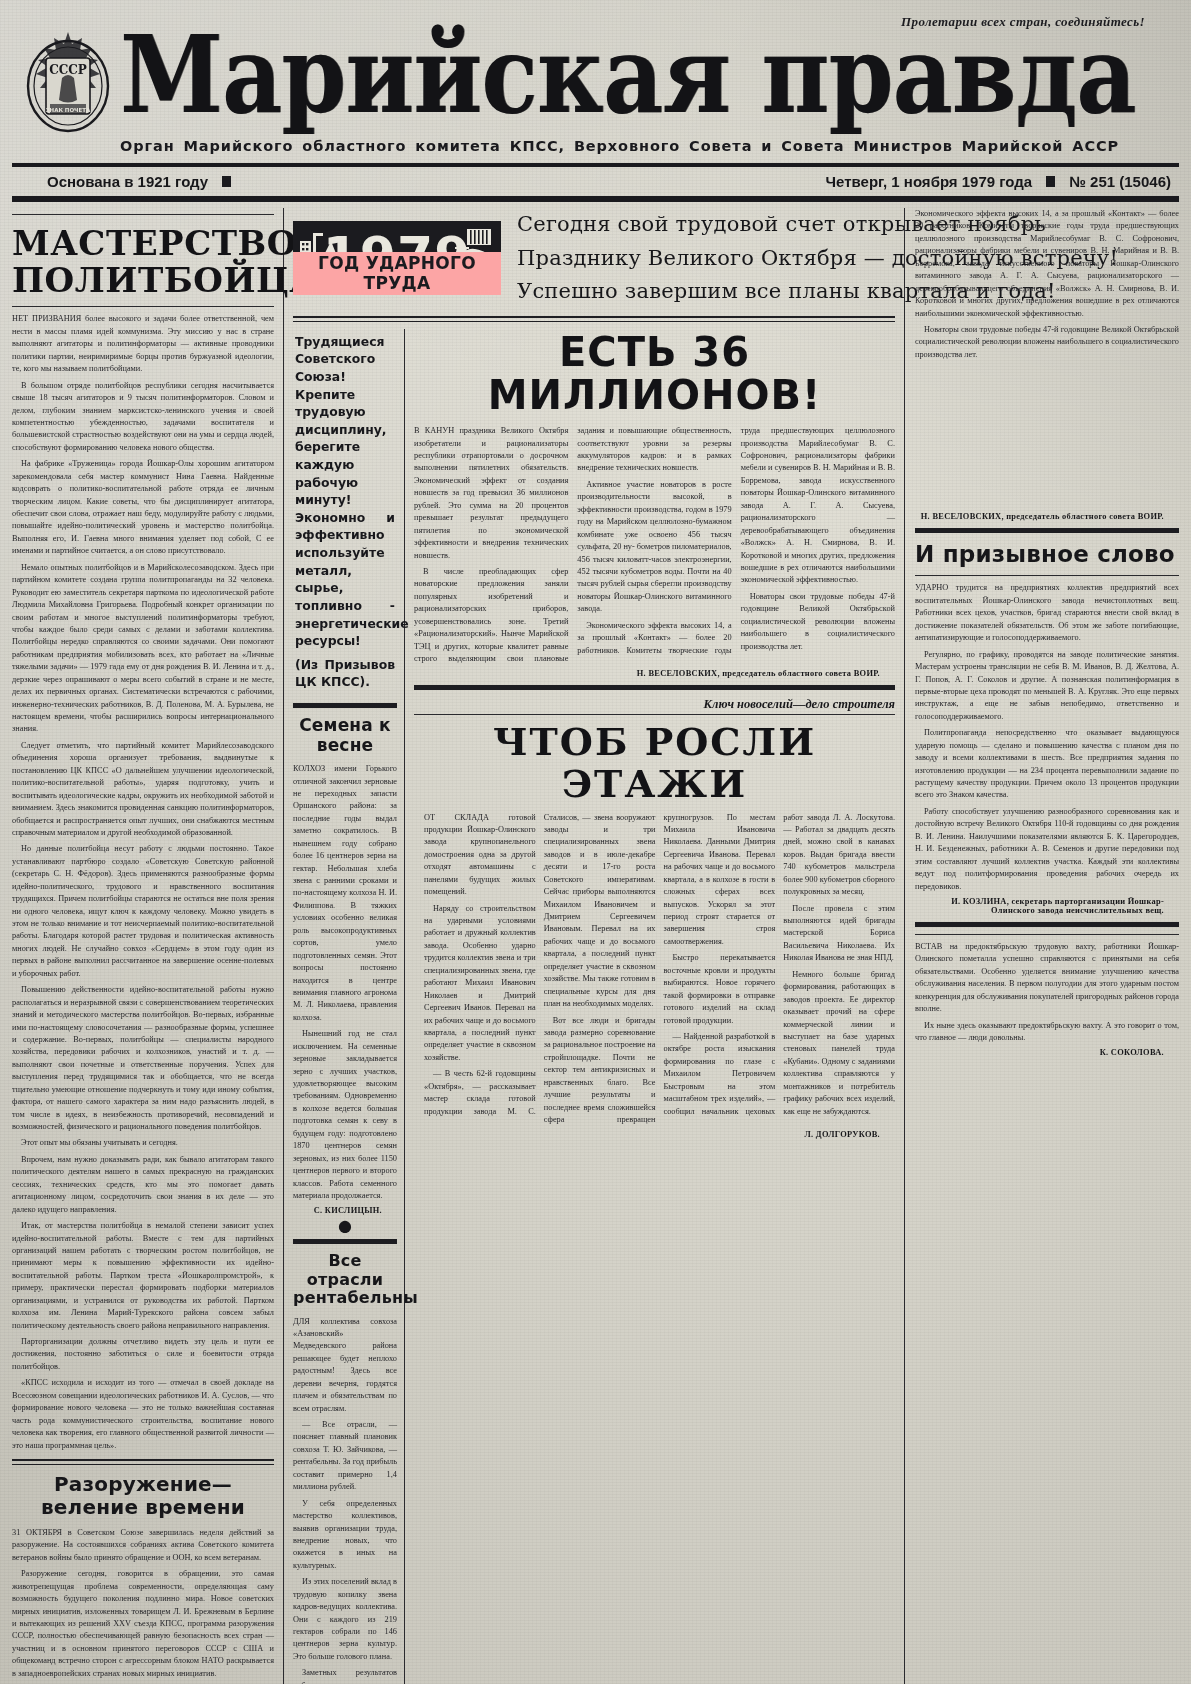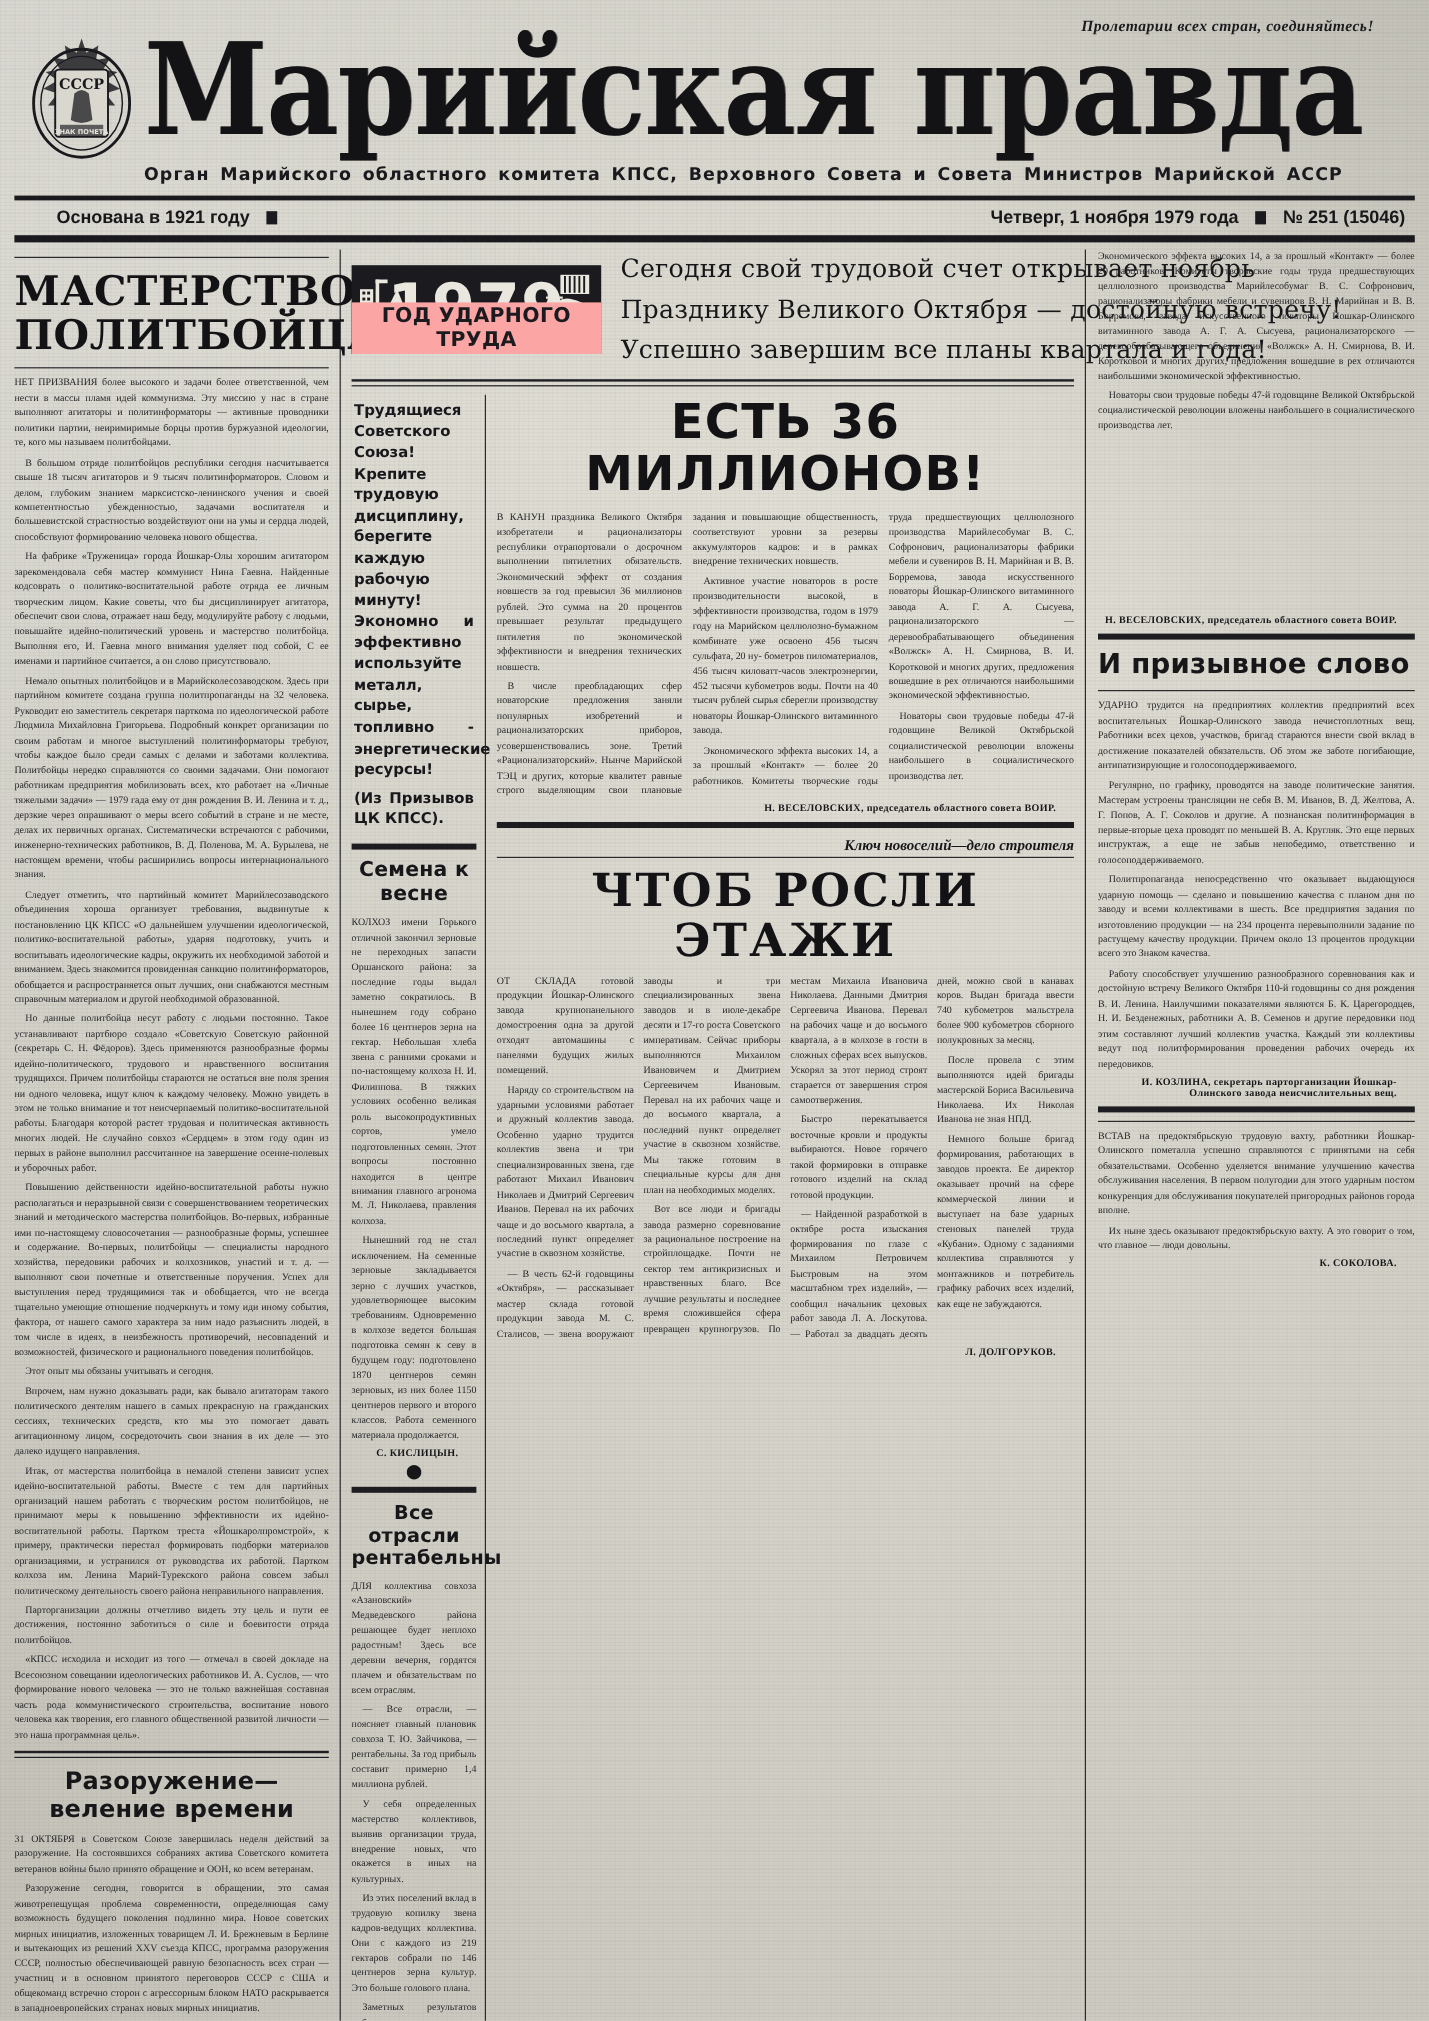--- a/index.html
+++ b/index.html
@@ -92,21 +92,21 @@
   }
   .body-txt{
     font-family:"Liberation Serif",serif;
     font-size:8.3px;line-height:1.5;text-align:justify;
     color:#26262a;
     -webkit-hyphens:auto;hyphens:auto;
   }
   .body-txt p{margin:0 0 4px 0;text-indent:9px;}
   .body-txt p.lead{text-indent:0;}
   .cols3{column-count:3;column-gap:9px;}
-  .cols4{column-count:4;column-gap:8px;}
+  .cols4{column-count:4;column-gap:8px;margin-left:10px;}
   .byline{
     font-family:"Liberation Serif",serif;font-size:8.4px;font-weight:bold;
     text-align:right;margin:4px 15px 5px 0;letter-spacing:.3px;
   }
   .dot-sep{text-align:center;font-size:12px;margin:5px 0 6px 0;line-height:1;}
   .kicker{
     font-family:"Liberation Serif",serif;font-style:italic;font-weight:bold;
     font-size:12.5px;text-align:right;border-bottom:1.2px solid #2a2a2e;
     padding-bottom:2px;margin:4px 0 6px 0;display:block;
   }

